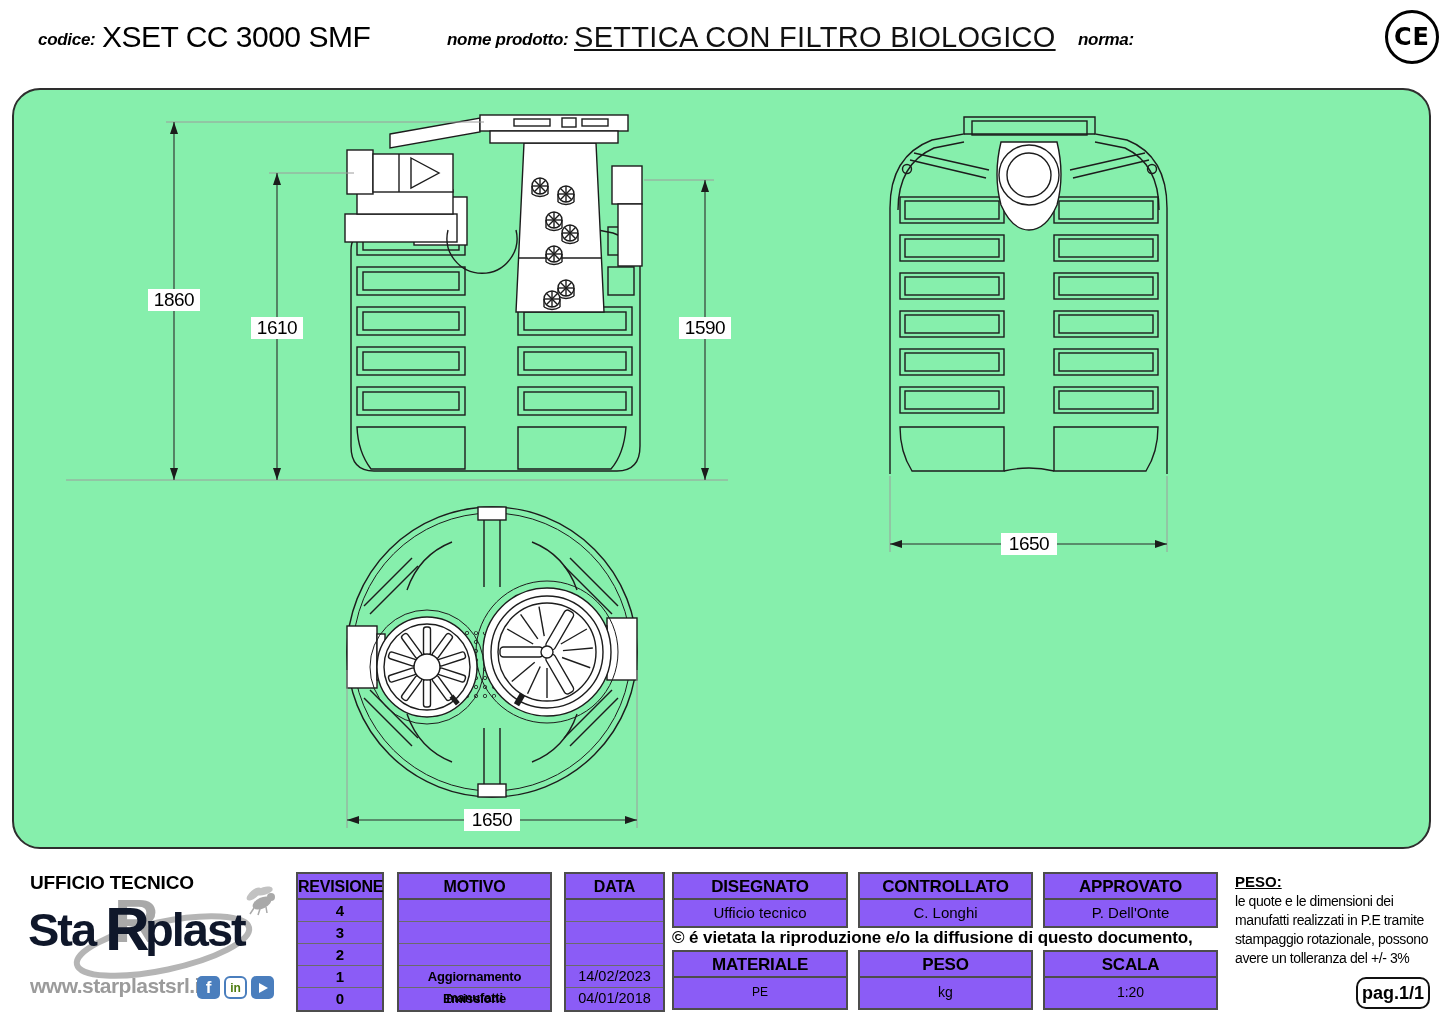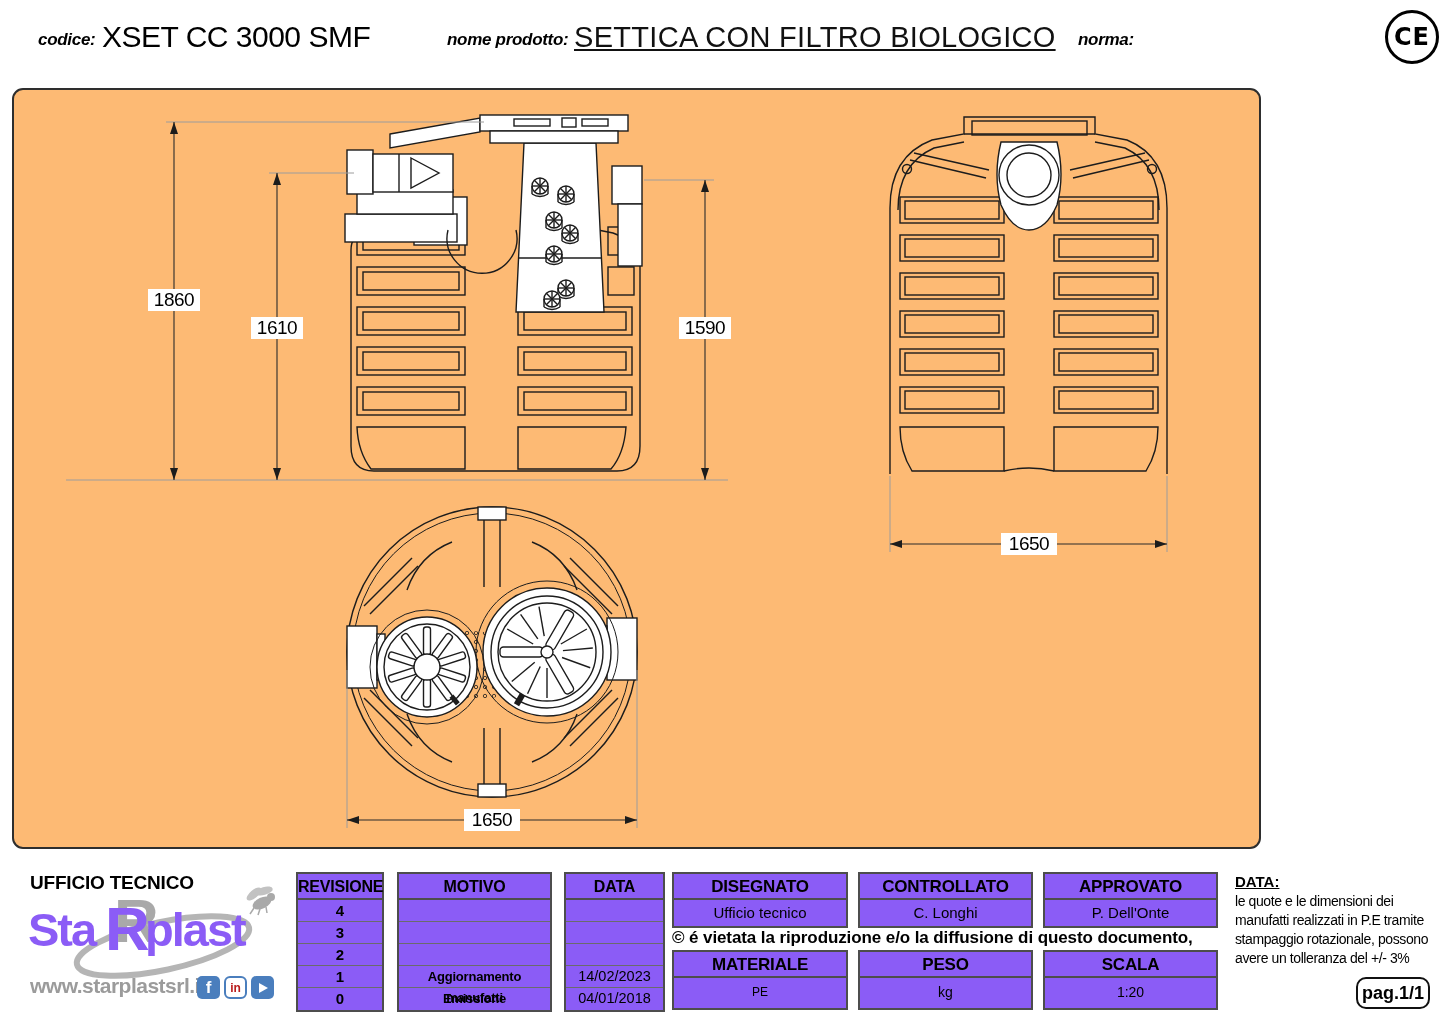--- a/index.html
+++ b/index.html
@@ -9,39 +9,39 @@
 
   
   .fld-label { font-style:italic; font-weight:bold; font-size:17px; letter-spacing:-0.3px; }
   .code-value { font-size:30px; letter-spacing:-0.5px; white-space:nowrap; }
   .name-value { font-size:29px; letter-spacing:0.3px; white-space:nowrap; color:#111;text-decoration:underline; }
   .ce-badge { width:54px; height:54px; border:3px solid #000; border-radius:50%;
               display:flex; align-items:center; justify-content:center; }
   .ce-badge span { font-family:"DejaVu Sans",sans-serif; font-weight:bold; font-size:24px; letter-spacing:1px; }
 
   
-  .draw-border { left:12px; top:88px; width:1249px; height:761px;
-                 border:2.5px solid #2e2e2e; border-radius:11px; background:#fdba74; }
+  .draw-border { left:12px; top:88px; width:1419px; height:761px;
+                 border:2.5px solid #2e2e2e; border-radius:28px; background:#86efac; }
   .draw-border svg { position:absolute; left:0; top:0; }
   svg text.dim { font-family:"Liberation Sans",sans-serif; font-size:19px; fill:#000;
                  stroke:none; letter-spacing:-0.5px; text-anchor:middle; }
 
   
   .ufficio { font-size:19px; font-weight:bold; letter-spacing:-0.2px; }
   .logo-wrap { left:28px; top:896px; width:266px; height:78px; }
-  .logo-txt { position:absolute; font-weight:bold; color:#8b5cf6; white-space:nowrap; }
+  .logo-txt { position:absolute; font-weight:bold; color:#0f172a; white-space:nowrap; }
   .logo-sta { left:0; top:6px; font-size:47px; letter-spacing:-2px; }
   .logo-r-shadow { left:86px; top:-11px; font-size:62px; color:#a9a9a9; letter-spacing:-2px; }
   .logo-r { left:77px; top:-3px; font-size:62px; letter-spacing:-2px; }
   .logo-plast { left:117px; top:6px; font-size:47px; letter-spacing:-2px; }
   .website { left:30px; top:974px; font-size:21px; font-weight:bold; color:#9b9b9b; letter-spacing:-0.5px; }
   .sico { position:absolute; width:23px; height:23px; border-radius:5px; top:0;
           display:flex; align-items:center; justify-content:center; }
   .sico-fb { left:0; background:#4a7ebd; color:#fff; font-weight:bold; font-size:17px; }
-  .sico-li { left:27px; background:#fff; border:2.5px solid #4a7ebd; color:#b91c1c; font-weight:bold; font-size:12px; border-radius:6px; }
+  .sico-li { left:27px; background:#fff; border:2.5px solid #4a7ebd; color:#4d7c0f; font-weight:bold; font-size:12px; border-radius:6px; }
   .sico-yt { left:54px; background:#4a7ebd; }
   .yt-tri { width:0; height:0; border-left:9px solid #fff; border-top:5.5px solid transparent; border-bottom:5.5px solid transparent; margin-left:2px; }
 
   .tb { position:absolute; border:2px solid #4d4d4d; background:#8b5cf6; }
   .tb .hd { font-weight:bold; text-align:center; border-bottom:2px solid #4d4d4d; height:26px; line-height:25px; font-size:16px; letter-spacing:-0.2px; }
   .tb .cell { text-align:center; border-bottom:1.5px solid #6b6b6b; height:22px; line-height:21px; }
   .tb .cell:last-child { border-bottom:none; }
   .rev-t  { left:296px; top:872px; width:88px; }
   .rev-t .cell { font-size:15px; font-weight:bold; }
   .mot-t  { left:397px; top:872px; width:155px; }
@@ -392,19 +392,19 @@
   <div class="tb tb2 tb3 pes-t">
     <div class="hd">PESO</div>
     <div class="val">kg</div>
   </div>
   <div class="tb tb2 tb3 sca-t">
     <div class="hd">SCALA</div>
     <div class="val">1:20</div>
   </div>
 
   <div class="abs nota">
-    <span class="nlab">DATA:</span>
+    <span class="nlab">PESO:</span>
     <div>le quote e le dimensioni dei manufatti realizzati in P.E tramite stampaggio rotazionale, possono avere un tolleranza del +/- 3%</div>
   </div>
 
   <div class="abs pag">pag.1/1</div>
 
 </div>
 
 </body></html>

